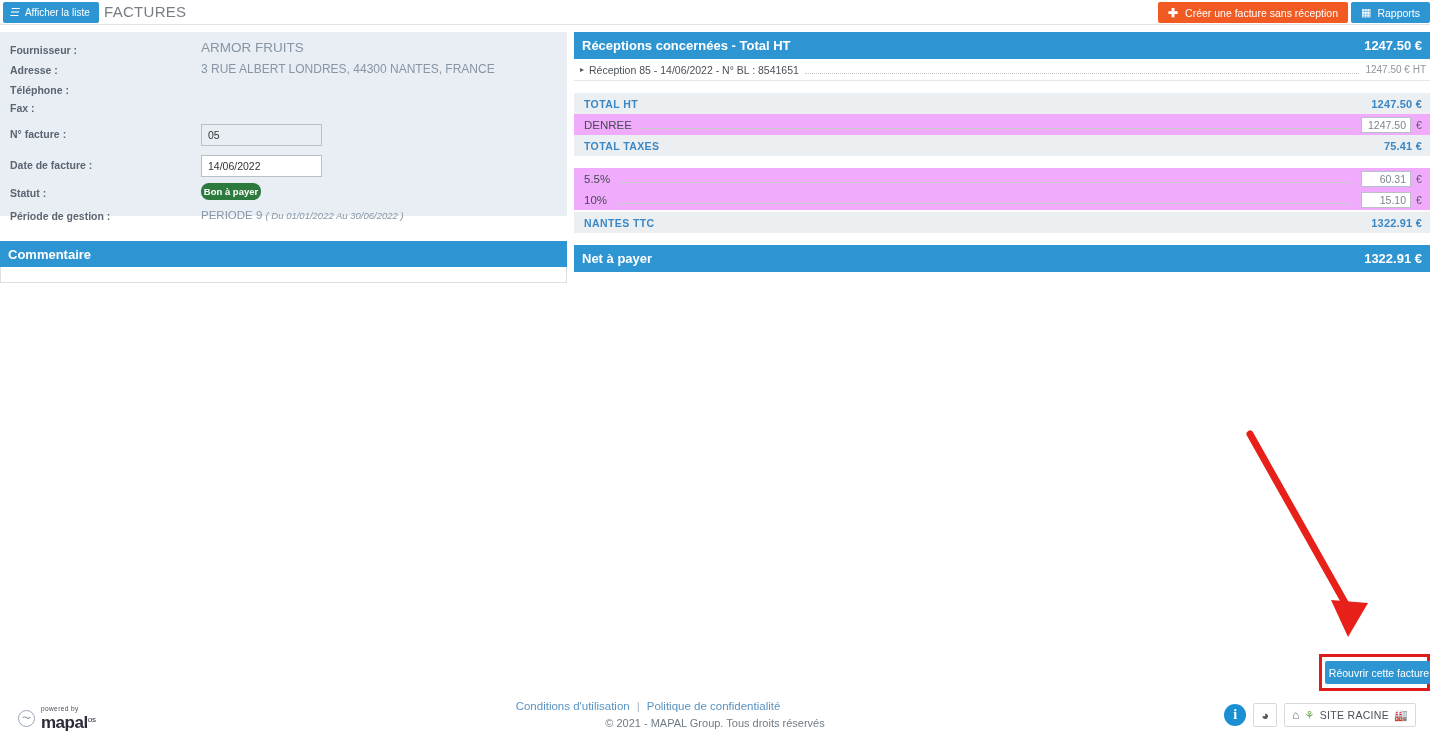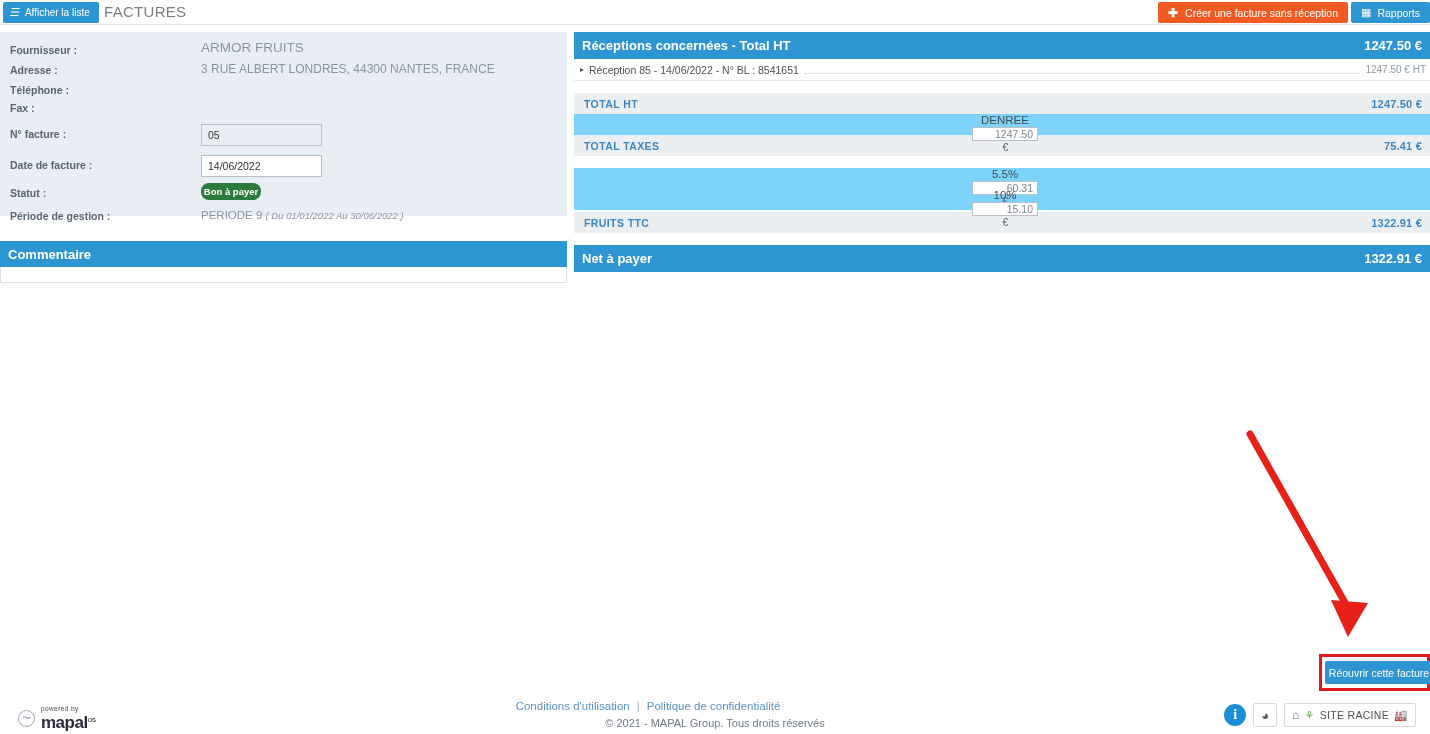--- a/index.html
+++ b/index.html
@@ -99,26 +99,26 @@
   .dotfill { flex:1; border-bottom:1px dotted #c4c9ce; margin:0 6px; height:9px; }
   .rec-amount { color:#8d969e; font-size:10px; white-space:nowrap; }
 
   .totals { margin-top:12px; }
   .trow {
     height:21px; display:flex; align-items:center; padding:0 4px 0 10px;
     font-size:11px;
   }
   .trow.head { background:#eceff1; color:#3b87c4; font-weight:bold; font-size:10.5px; letter-spacing:.2px; }
   .trow.head .lbl { letter-spacing:.4px; }
-  .trow.item { background:#7dd3fc; color:#454b50; font-size:11.5px;flex-direction:column; }
+  .trow.item { background:#f0abfc; color:#454b50; font-size:11.5px; }
   .trow .lbl { white-space:nowrap; }
   .trow .fill { flex:1; border-bottom:1px dotted #c9cdd2; margin:0 8px; height:9px; }
   .trow .val { color:#3b87c4; font-weight:bold; font-size:11px; white-space:nowrap; padding-right:4px; }
   .amtbox {
-    width:66px; height:16px; border:1px solid #b9bfc6; background:#fff;
+    width:50px; height:16px; border:1px solid #b9bfc6; background:#fff;
     font-size:10.5px; color:#7d868e; text-align:right; padding-right:4px;
     display:flex; align-items:center; justify-content:flex-end;
   }
   .eur { font-size:10.5px; color:#5a6066; margin-left:5px; width:10px; }
 
   .bar-blue.net { margin-top:12px; height:27px; }
 
   
   .arrow-svg { position:absolute; left:1235px; top:425px; width:145px; height:215px; pointer-events:none; }
 
@@ -288,21 +288,21 @@
       </div>
 
       <div class="trow item">
         <span class="lbl">10%</span>
         <span class="fill"></span>
         <span class="amtbox">15.10</span>
         <span class="eur">€</span>
       </div>
 
       <div class="trow head" style="margin-top:2px;">
-        <span class="lbl">FRUITS TTC</span>
+        <span class="lbl">NANTES TTC</span>
         <span class="fill" style="border-bottom:none;"></span>
         <span class="val">1322.91 €</span>
       </div>
     </div>
 
     <div class="bar-blue net">
       <span>Net à payer</span>
       <span>1322.91 €</span>
     </div>
   </div>

